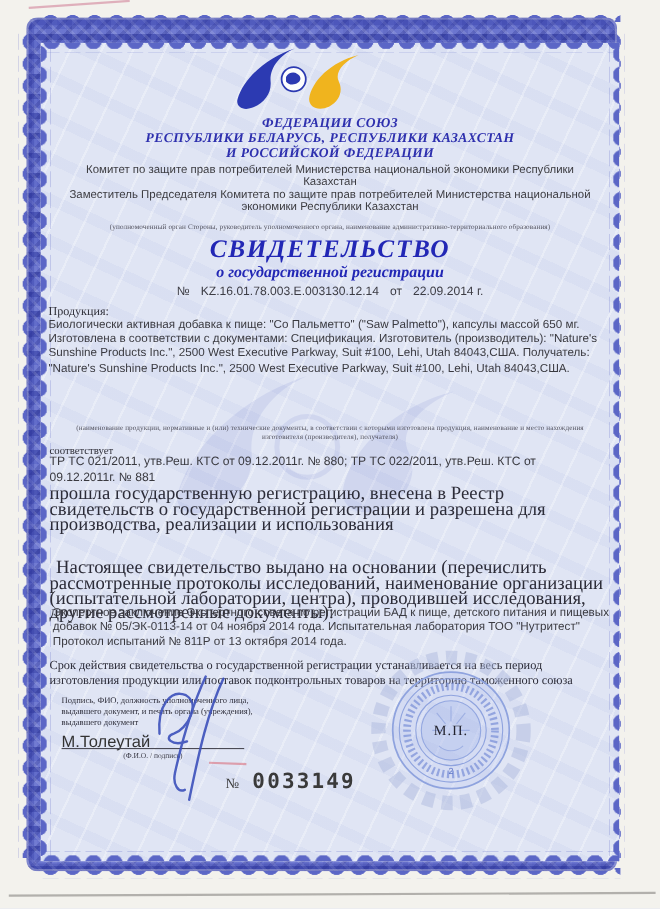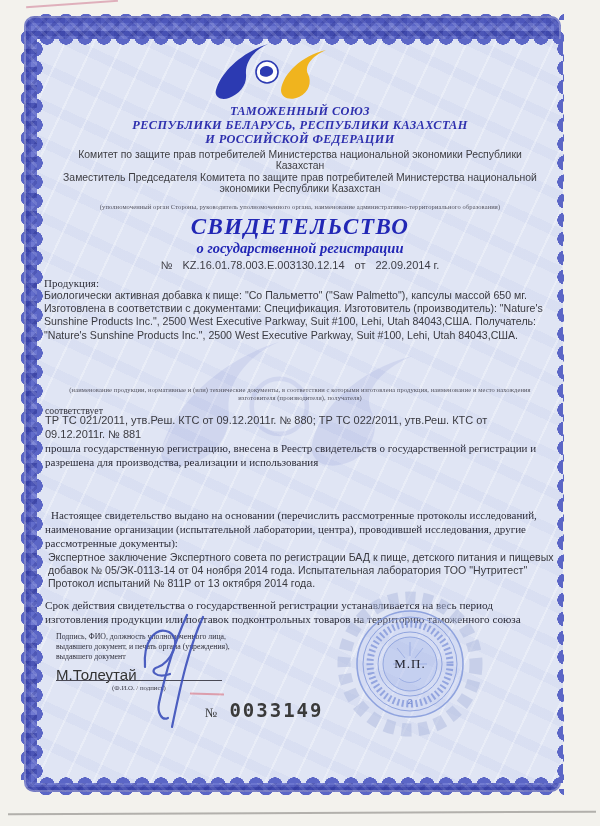--- a/index.html
+++ b/index.html
@@ -76,21 +76,21 @@
   .number-line .gap { display:inline-block; width:10px; }
 
   .product-block { top:238px; left:7px; right:18px; }
   .serif-label { font-size:11px; color:#30303a; }
   .typed { font-family:"Liberation Sans", sans-serif; font-size:10.6px; line-height:13.2px;
     color:#3a3a40; }
   .note-2 { top:347px; padding:0 22px; line-height:8px; }
   .compliance-label { top:366px; left:8px; font-size:9.8px; color:#30303a; }
   .compliance-text { top:375px; left:8px; right:20px; font-size:11px; line-height:13.5px; }
 
-  .serif-par { font-size:11px; line-height:13.8px; color:#2c2c38; }
+  .serif-par { font-size:17px; line-height:13.8px; color:#2c2c38; }
   .reg-passed { top:403px; left:8px; right:6px; }
   .reg-usage { top:430px; left:11px; right:10px; }
   .basis-intro { top:470px; left:8px; right:6px; text-indent:6px; }
   .basis-docs { top:512px; left:11px; right:6px; }
   .validity { top:560px; left:8px; right:8px; font-size:11.2px; line-height:13.6px; color:#2c2c38; }
 
   .sig-note { top:593px; left:19px; width:200px; font-size:7.8px; line-height:10px; color:#2e2e3a; }
   .sig-name { top:627px; left:19px; font-family:"Liberation Sans", sans-serif;
     font-size:15px; color:#333; }
   .sig-line { top:641px; left:19px; width:166px; border-bottom:1px solid #4a4a55; height:0; }
@@ -137,21 +137,21 @@
   </svg>
 
   <svg class="abs logo-box" width="126" height="58" viewBox="0 0 126 58" aria-hidden="true">
     <path d="M64 1 C38 9 17 29 12 47 C10 54 17 58 25 55 C36 51 43 42 42 31 C41 19 50 7 64 1 Z" fill="#2c3ab2"></path>
     <path d="M122 7 C97 13 79 31 77 47 C77 55 86 58 95 54 C105 49 108 39 104 31 C100 23 108 13 122 7 Z" fill="#f0b41e"></path>
     <circle cx="63" cy="29" r="11" fill="#fdfdfd" stroke="#2c3ab2" stroke-width="1.6"></circle>
     <path d="M56 27 C58 23 63 22 66 24 C70 26 70 30 67 32 C63 35 58 34 56 31 Z" fill="#2c3ab2"></path>
   </svg>
 
   <div class="abs ctr org-header">
-    <div>ТАМОЖЕННЫЙ СОЮЗ</div>
+    <div>ФЕДЕРАЦИИ СОЮЗ</div>
     <div>РЕСПУБЛИКИ БЕЛАРУСЬ, РЕСПУБЛИКИ КАЗАХСТАН</div>
     <div>И РОССИЙСКОЙ ФЕДЕРАЦИИ</div>
   </div>
 
   <div class="abs ctr authority">
     <div>Комитет по защите прав потребителей Министерства национальной экономики Республики Казахстан</div>
     <div>Заместитель Председателя Комитета по защите прав потребителей Министерства национальной экономики Республики Казахстан</div>
   </div>
   <div class="abs ctr tiny-note note-1">(уполномоченный орган Стороны, руководитель уполномоченного органа, наименование административно-территориального образования)</div>
 

